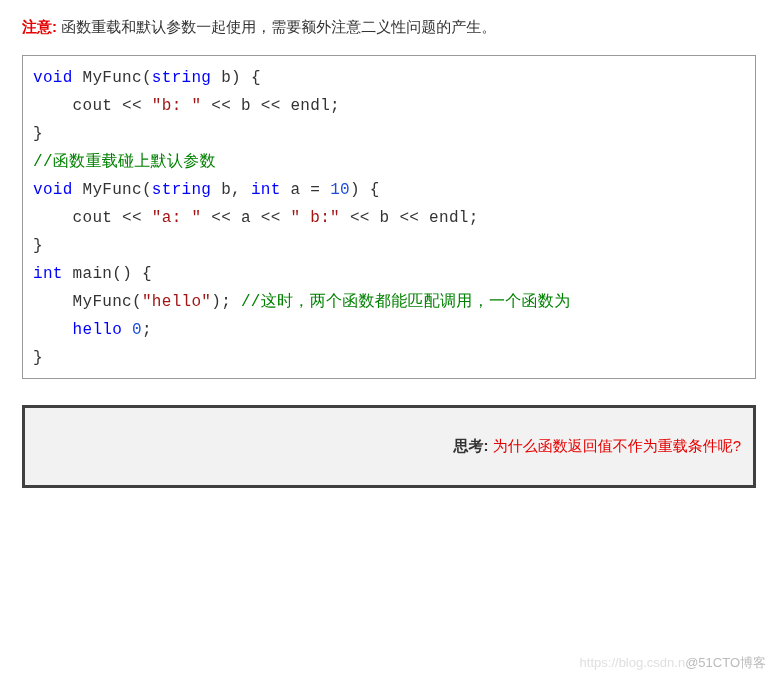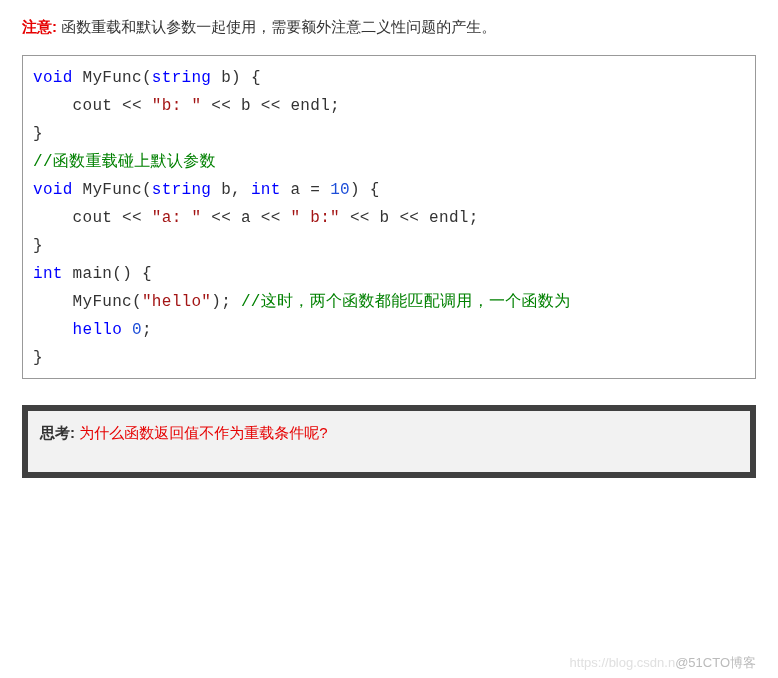--- a/index.html
+++ b/index.html
@@ -37,41 +37,42 @@
     }
     .kw { color: #0000ff; }
     .str { color: #a31515; }
     .num { color: #1d4ed8; }
     .cmt { color: #008000; }
     .fn { color: #333; text-align: center; }
     .punct { color: #333; }
     .paren { color: #333; }
     .ident { color: #333; }
     .think-box {
-      border: 6px solid #404040;
+      border: 3px solid #404040;
       background: #f2f2f2;
-      padding: 2px 12px 20px 12px;
+      padding: 18px 12px 20px 12px;
       font-size: 15px;
       line-height: 2.6;
+      text-align: right;
     }
     .think-label {
       font-weight: bold;
       color: #333;
     }
     .think-question {
       color: #e60000;
     }
     .think-body {
       color: #333;
       text-indent: 2em;
       display: inline;
     }
     .watermark {
       position: absolute;
-      right: 22px;
+      right: 12px;
       bottom: 6px;
       font-size: 13px;
       color: #ccc;
     }
     .watermark .atbk {
       color: #bbb;
     }
   </style>
 </head>
 <body>

